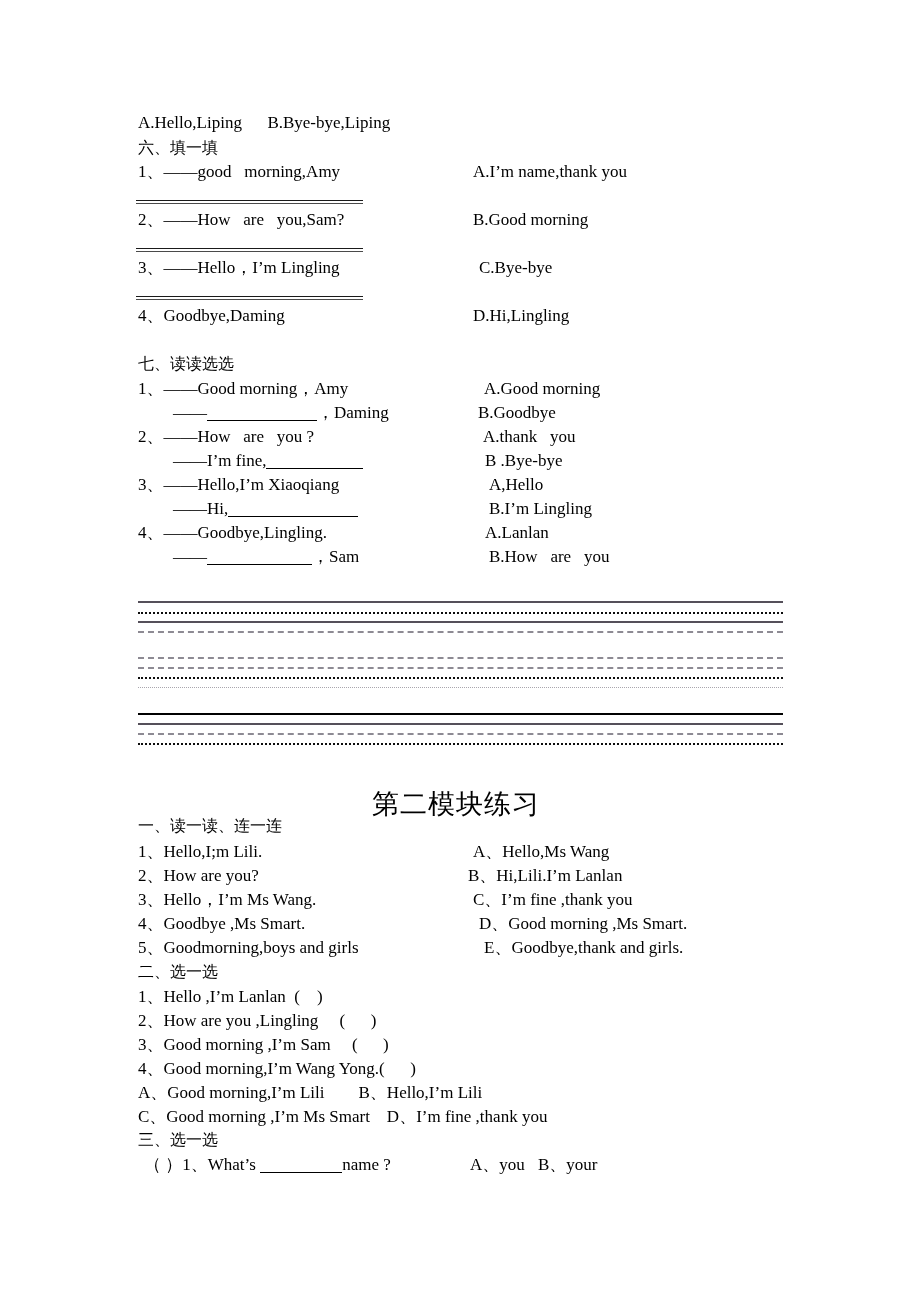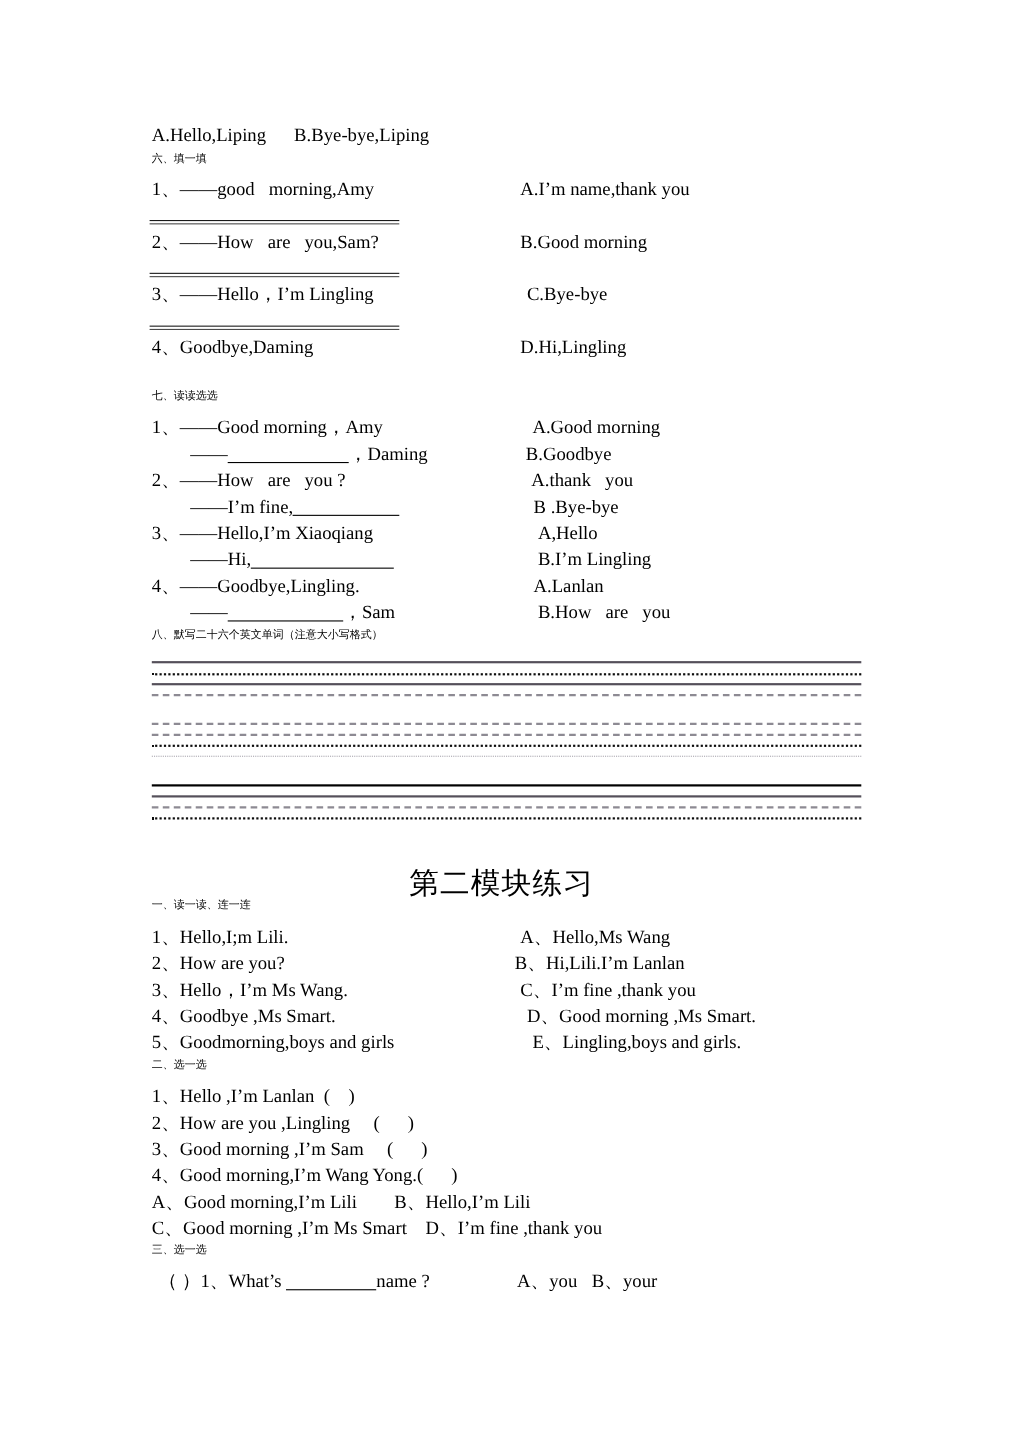--- a/index.html
+++ b/index.html
@@ -15,21 +15,21 @@
     position: relative;
     width: 920px;
     height: 1302px;
     background: #ffffff;
     overflow: hidden;
   }
   .abs { position: absolute; white-space: pre; }
 
   
   .en  { font-size: 17px; line-height: 1; }
-  .cn  { font-family: "DejaVu Sans", "Liberation Sans", sans-serif; font-size: 10px; line-height: 1; }
+  .cn  { font-family: "DejaVu Sans", "Liberation Sans", sans-serif; font-size: 16px; line-height: 1; }
   .title-cn {
     font-family: "DejaVu Sans", "Liberation Sans", sans-serif;
     font-size: 27px;
     line-height: 1;
     letter-spacing: 1px;
     margin-top: 15px;
   }
 
   
   .blank {
@@ -97,21 +97,20 @@
 
   <div class="abs en" style="left:173px; top:500px;"><span>——Hi,</span><span class="blank" style="width:130px;"></span></div>
   <div class="abs en" style="left:489px; top:500px;">B.I’m Lingling</div>
 
   <div class="abs en" style="left:138px; top:524px;"><span>4、</span><span>——Goodbye,Lingling.</span></div>
   <div class="abs en" style="left:485px; top:524px;">A.Lanlan</div>
 
   <div class="abs en" style="left:173px; top:548px;"><span>——</span><span class="blank" style="width:105px;"></span><span>，Sam</span></div>
   <div class="abs en" style="left:489px; top:548px;">B.How   are   you</div>
 
-  <div class="abs cn" style="left:138px; top:573px;">八、默写二十六个英文单词（注意大小写格式）</div>
 
   <div>
 
     <div>
       <div class="ruleline solid-mid" style="left:138px; top:601px; width:645px;"></div>
       <div class="ruleline dotted-dark" style="left:138px; top:612px; width:645px;"></div>
       <div class="ruleline solid-mid" style="left:138px; top:621px; width:645px;"></div>
       <div class="ruleline dashed-grey" style="left:138px; top:631px; width:645px;"></div>
     </div>
 
@@ -137,21 +136,21 @@
   <div class="abs en" style="left:138px; top:843px;">1、Hello,I;m Lili.</div>
   <div class="abs en" style="left:138px; top:867px;">2、How are you?</div>
   <div class="abs en" style="left:138px; top:891px;">3、Hello，I’m Ms Wang.</div>
   <div class="abs en" style="left:138px; top:915px;">4、Goodbye ,Ms Smart.</div>
   <div class="abs en" style="left:138px; top:939px;">5、Goodmorning,boys and girls</div>
 
   <div class="abs en" style="left:473px; top:843px;">A、Hello,Ms Wang</div>
   <div class="abs en" style="left:468px; top:867px;">B、Hi,Lili.I’m Lanlan</div>
   <div class="abs en" style="left:473px; top:891px;">C、I’m fine ,thank you</div>
   <div class="abs en" style="left:479px; top:915px;">D、Good morning ,Ms Smart.</div>
-  <div class="abs en" style="left:484px; top:939px;">E、Lingling,boys and girls.</div>
+  <div class="abs en" style="left:484px; top:939px;">E、Goodbye,thank and girls.</div>
 
   <div class="abs cn" style="left:138px; top:964px;">二、选一选</div>
 
   <div class="abs en" style="left:138px; top:988px;">1、Hello ,I’m Lanlan  (    )</div>
   <div class="abs en" style="left:138px; top:1012px;">2、How are you ,Lingling     (      )</div>
   <div class="abs en" style="left:138px; top:1036px;">3、Good morning ,I’m Sam     (      )</div>
   <div class="abs en" style="left:138px; top:1060px;">4、Good morning,I’m Wang Yong.(      )</div>
 
   <div class="abs en" style="left:138px; top:1108px;">C、Good morning ,I’m Ms Smart    D、I’m fine ,thank you</div>
   <div class="abs en" style="left:138px; top:1084px;">A、Good morning,I’m Lili        B、Hello,I’m Lili</div>

